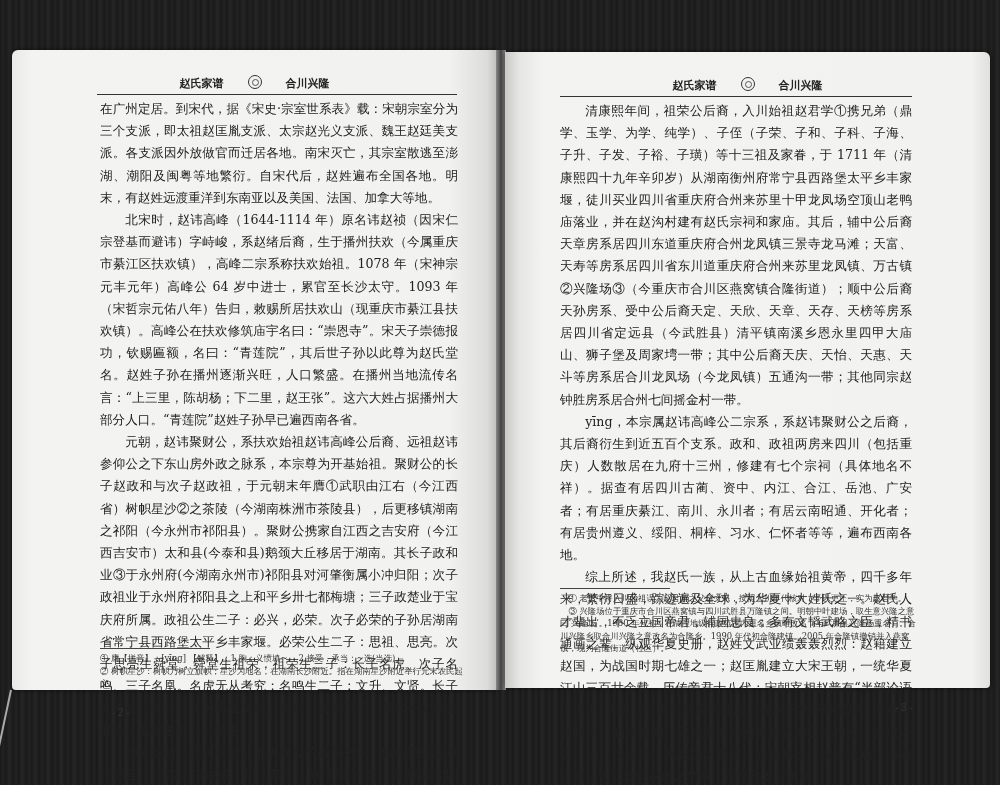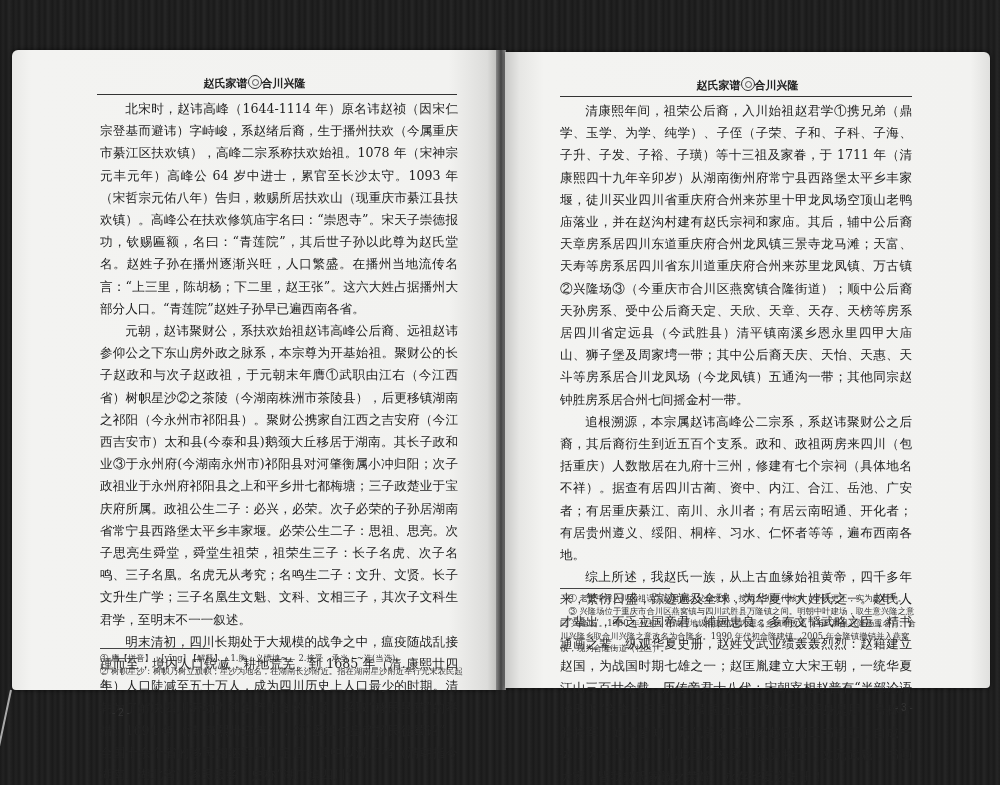--- a/index.html
+++ b/index.html
@@ -5,21 +5,21 @@
   html,body{margin:0;padding:0;}
   body{width:1000px;height:785px;background:#1c1c1c;position:relative;overflow:hidden;
        font-family:"DejaVu Serif","Liberation Serif",serif;}
   .bg-stripes{position:absolute;inset:0;
     background:repeating-linear-gradient(90deg,#191919 0px,#222 3px,#1a1a1a 6px,#262626 9px,#1b1b1b 13px);}
   .page{position:absolute;background:#f2f2f0;box-shadow:0 0 4px rgba(0,0,0,.6);}
   .page-left{left:12px;top:50px;width:485px;height:640px;border-radius:6px 0 0 4px;
     background:linear-gradient(90deg,#e9e9e7 0,#f3f3f1 4%,#f2f2f0 90%,#dcdcda 98%,#bdbdbb 100%);}
   .page-right{left:505px;top:52px;width:485px;height:636px;border-radius:0 6px 4px 0;
     background:linear-gradient(90deg,#c9c9c7 0,#e6e6e4 3%,#f3f3f1 8%,#f2f2f0 96%,#e0e0de 100%);}
-  .running-head{position:absolute;top:26px;left:0;right:0;display:flex;justify-content:center;align-items:center;gap:0;
+  .running-head{position:absolute;top:26px;left:0;right:0;display:flex;justify-content:center;align-items:center;gap:24px;
     font-family:"DejaVu Sans","Liberation Sans",sans-serif;font-weight:bold;font-size:11px;color:#222;}
   .emblem{width:12px;height:12px;border:1.5px solid #333;border-radius:50%;display:inline-block;position:relative;top:-2px;}
   .emblem:after{content:"";position:absolute;left:3px;top:3px;width:5px;height:5px;border:1px solid #555;border-radius:50%;}
   .head-rule{position:absolute;top:44px;height:1px;background:#333;}
   .page-left .head-rule{left:85px;right:40px;}
   .page-right .head-rule{left:55px;right:78px;}
   .body-text{position:absolute;top:48px;font-size:12.6px;line-height:22.2px;color:#222;text-align:justify;}
   .page-left .body-text{left:88px;width:358px;}
   .page-right .body-text{left:55px;width:352px;}
   .body-text p{margin:0;text-indent:2em;}
@@ -44,20 +44,21 @@
 <div class="bg-stripes"></div>
 
 <div class="page page-left">
   <div class="running-head">
     <span>赵氏家谱</span>
     <span class="emblem"></span>
     <span>合川兴隆</span>
   </div>
   <div class="head-rule"></div>
   <div class="body-text">
+    <p class="cont">在广州定居。到宋代，据《宋史·宗室世系表》载：宋朝宗室分为三个支派，即太祖赵匡胤支派、太宗赵光义支派、魏王赵廷美支派。各支派因外放做官而迁居各地。南宋灭亡，其宗室散逃至澎湖、潮阳及闽粤等地繁衍。自宋代后，赵姓遍布全国各地。明末，有赵姓远渡重洋到东南亚以及美国、法国、加拿大等地。</p>
     <p>北宋时，赵讳高峰（1644-1114 年）原名讳赵祯（因宋仁宗登基而避讳）字峙峻，系赵绪后裔，生于播州扶欢（今属重庆市綦江区扶欢镇），高峰二宗系称扶欢始祖。1078 年（宋神宗元丰元年）高峰公 64 岁中进士，累官至长沙太守。1093 年（宋哲宗元佑八年）告归，敕赐所居扶欢山（现重庆市綦江县扶欢镇）。高峰公在扶欢修筑庙宇名曰：“崇恩寺”。宋天子崇德报功，钦赐匾额，名曰：“青莲院”，其后世子孙以此尊为赵氏堂名。赵姓子孙在播州逐渐兴旺，人口繁盛。在播州当地流传名言：“上三里，陈胡杨；下二里，赵王张”。这六大姓占据播州大部分人口。“青莲院”赵姓子孙早已遍西南各省。</p>
     <p>元朝，赵讳聚财公，系扶欢始祖赵讳高峰公后裔、远祖赵讳参仰公之下东山房外政之脉系，本宗尊为开基始祖。聚财公的长子赵政和与次子赵政祖，于元朝末年膺①武职由江右（今江西省）树帜星沙②之茶陵（今湖南株洲市茶陵县），后更移镇湖南之祁阳（今永州市祁阳县）。聚财公携家自江西之吉安府（今江西吉安市）太和县(今泰和县)鹅颈大丘移居于湖南。其长子政和业③于永州府(今湖南永州市)祁阳县对河肇衡属小冲归阳；次子政祖业于永州府祁阳县之上和平乡卅七都梅塘；三子政楚业于宝庆府所属。政祖公生二子：必兴，必荣。次子必荣的子孙居湖南省常宁县西路堡太平乡丰家堰。必荣公生二子：思祖、思亮。次子思亮生舜堂，舜堂生祖荣，祖荣生三子：长子名虎、次子名鸣、三子名凰。名虎无从考究；名鸣生二子：文升、文贤。长子文升生广学；三子名凰生文魁、文科、文相三子，其次子文科生君学，至明末不一一叙述。</p>
     <p>明末清初，四川长期处于大规模的战争之中，瘟疫随战乱接踵而至，境内人口锐减，耕地荒芜。到 1685 年（清.康熙廿四年）人口陡减至五十万人，成为四川历史上人口最少的时期。清朝为了解决四川劳动力和生产粮食的问题，采取“移民垦荒”的举措。1694 年（清.康熙卅三年），颁“圣祖仁皇帝招民徙蜀诏”。全国十余个省的移民相继到四川定居，其中以湖广省（清朝指今湖南、湖北省）移民最多，史称“湖广填四川”。</p>
   </div>
   <div class="fn-rule"></div>
   <div class="footnotes">
     <p>① 膺【拼音】：[yīng] 【解释】：1.胸：义愤填~。 2.接受，承当：~选(当选)。</p>
     <p>② 树帜星沙：树帜乃树立旗帜；星沙为地名，在湖南长沙附近。指在湖南星沙附近举行元末农民起义。</p>
   </div>
   <div class="folio">- 2 -</div>
@@ -67,21 +68,21 @@
 
 <div class="page page-right">
   <div class="running-head">
     <span>赵氏家谱</span>
     <span class="emblem"></span>
     <span>合川兴隆</span>
   </div>
   <div class="head-rule"></div>
   <div class="body-text">
     <p>清康熙年间，祖荣公后裔，入川始祖赵君学①携兄弟（鼎学、玉学、为学、纯学）、子侄（子荣、子和、子科、子海、子升、子发、子裕、子璜）等十三祖及家眷，于 1711 年（清康熙四十九年辛卯岁）从湖南衡州府常宁县西路堡太平乡丰家堰，徒川买业四川省重庆府合州来苏里十甲龙凤场空顶山老鸭庙落业，并在赵沟村建有赵氏宗祠和家庙。其后，辅中公后裔天章房系居四川东道重庆府合州龙凤镇三景寺龙马滩；天富、天寿等房系居四川省东川道重庆府合州来苏里龙凤镇、万古镇②兴隆场③（今重庆市合川区燕窝镇合隆街道）；顺中公后裔天孙房系、受中公后裔天定、天欣、天章、天存、天榜等房系居四川省定远县（今武胜县）清平镇南溪乡恩永里四甲大庙山、狮子堡及周家塆一带；其中公后裔天庆、天怡、天惠、天斗等房系居合川龙凤场（今龙凤镇）五通沟一带；其他同宗赵钟胜房系居合州七间摇金村一带。</p>
-    <p>追根溯源，本宗属赵讳高峰公二宗系，系赵讳聚财公之后裔，其后裔衍生到近五百个支系。政和、政祖两房来四川（包括重庆）人数散居在九府十三州，修建有七个宗祠（具体地名不祥）。据查有居四川古蔺、资中、内江、合江、岳池、广安者；有居重庆綦江、南川、永川者；有居云南昭通、开化者；有居贵州遵义、绥阳、桐梓、习水、仁怀者等等，遍布西南各地。</p>
+    <p>yīng，本宗属赵讳高峰公二宗系，系赵讳聚财公之后裔，其后裔衍生到近五百个支系。政和、政祖两房来四川（包括重庆）人数散居在九府十三州，修建有七个宗祠（具体地名不祥）。据查有居四川古蔺、资中、内江、合江、岳池、广安者；有居重庆綦江、南川、永川者；有居云南昭通、开化者；有居贵州遵义、绥阳、桐梓、习水、仁怀者等等，遍布西南各地。</p>
     <p>综上所述，我赵氏一族，从上古血缘始祖黄帝，四千多年来，繁衍日盛，踪迹遍及全球，为华夏十大姓氏之一。赵氏人才辈出，不乏立国帝君，辅国忠良；多有文韬武略之臣，精书通画之辈。纵观华夏史册，赵姓文武业绩轰轰烈烈：赵籍建立赵国，为战国时期七雄之一；赵匡胤建立大宋王朝，一统华夏江山三百廿余载，历传帝君十八代；宋朝宰相赵普有“半部论语治天下”之誉；三国时期蜀国五虎上将赵子龙浑身是胆，号称常胜将军，妇孺皆知；元代著名书画家赵孟俯工书擅画，自成一体，为一代宗师。凡此国之栋梁，忠勇将士，文元武魁，书画大家，皆我赵氏家族之荣耀，永存华夏之史册！</p>
   </div>
   <div class="fn-rule"></div>
   <div class="footnotes">
     <p>① 老谱中将入川始祖误为赵君学之父赵文魁，按照入川年代核对，予以更正，实为赵君学。</p>
     <p>③ 兴隆场位于重庆市合川区燕窝镇与四川武胜县万隆镇之间。明朝中叶建场，取生意兴隆之意曰‘兴隆场’。1980 年代初，在清理地级行政范围内重名乡镇时改名（与武胜县兴隆场重名）。合川兴隆乡取合川兴隆之意改名为合隆乡。1990 年代初合隆建镇。2005 年合隆镇撤销并入燕窝镇，现为合隆街道（社区）。</p>
   </div>
   <div class="folio">- 3 -</div>
 </div>
 

